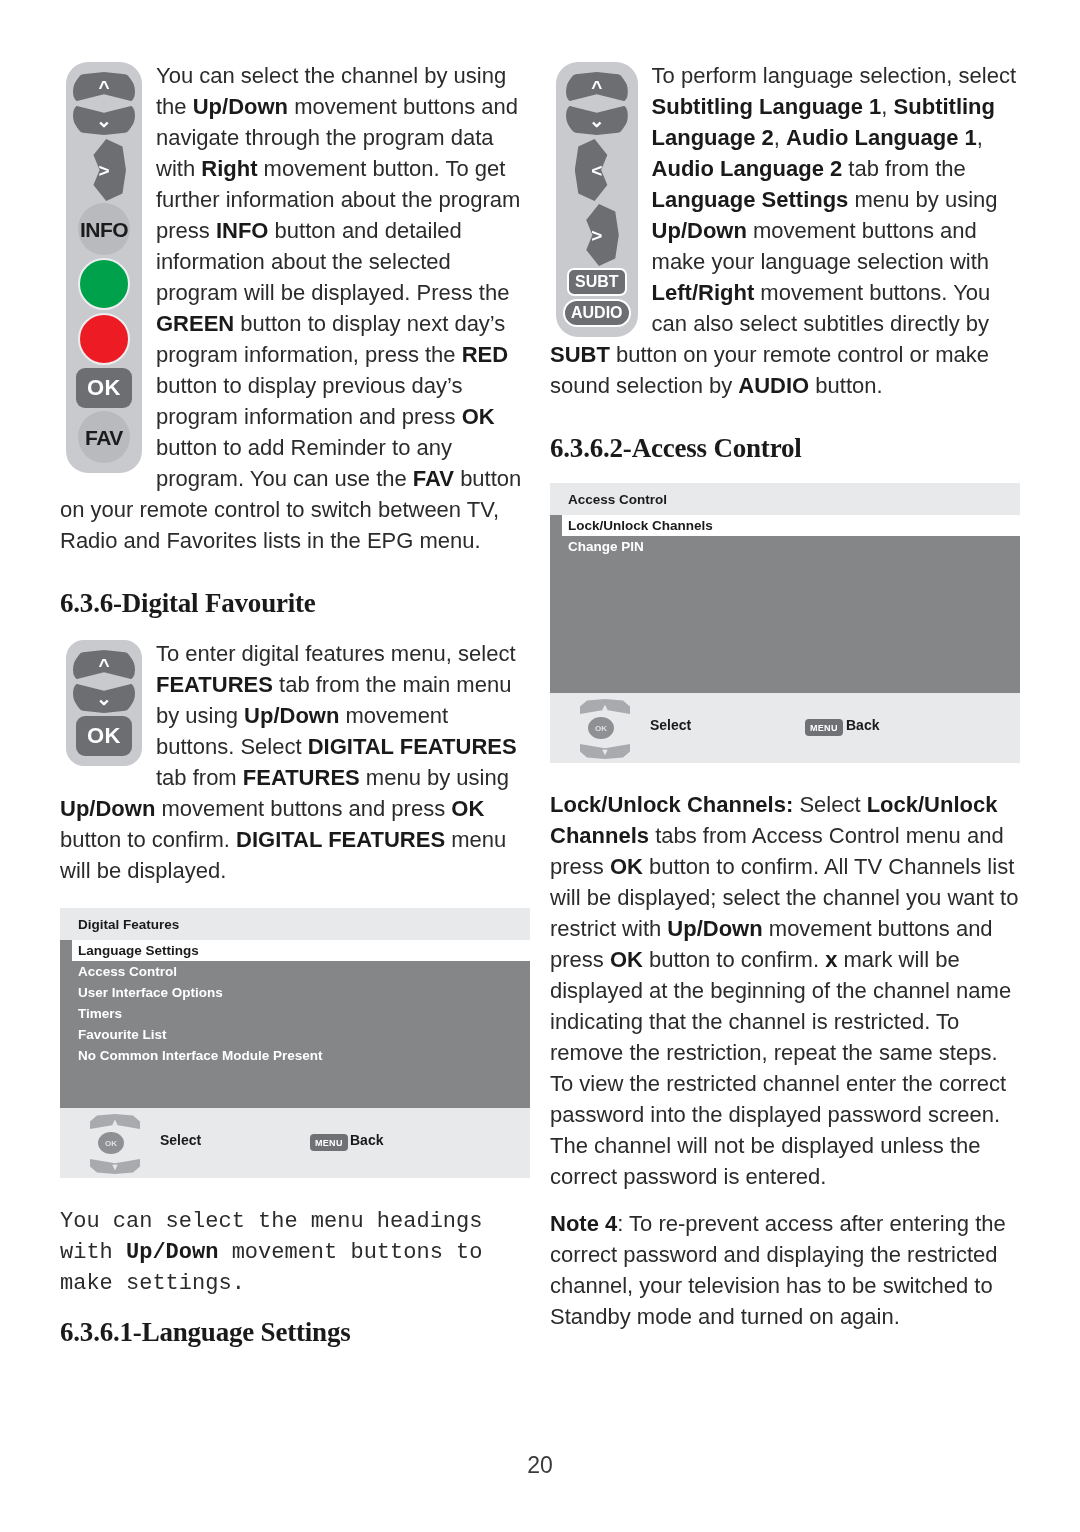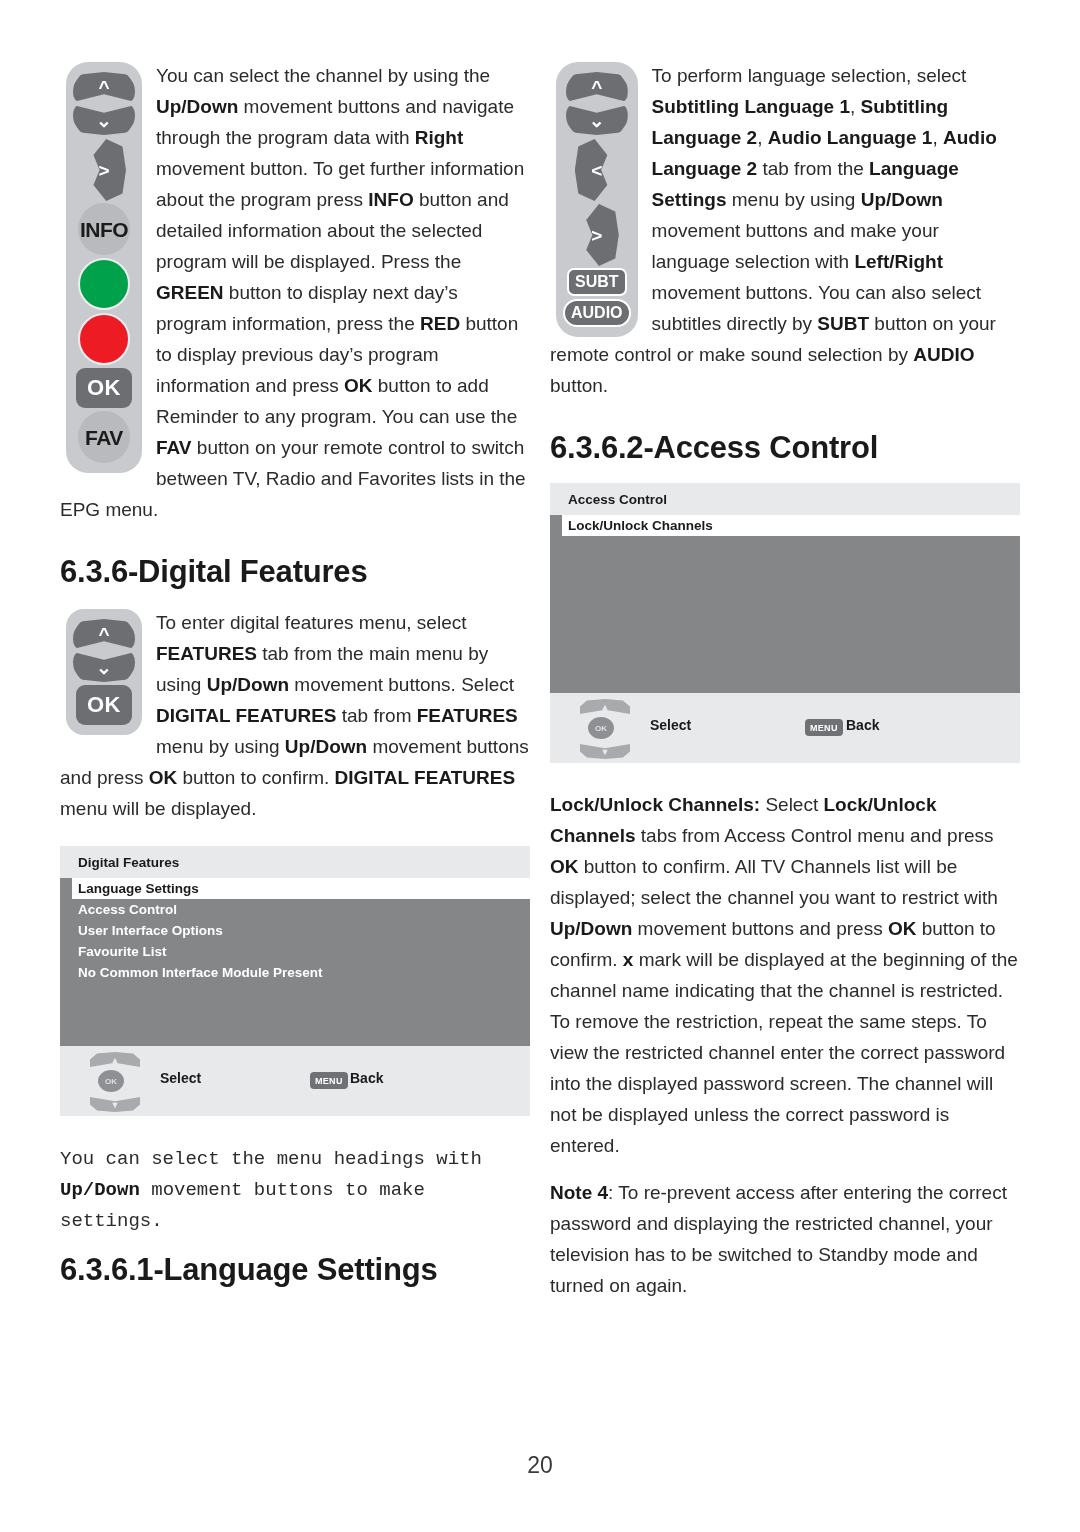--- a/index.html
+++ b/index.html
@@ -11,26 +11,26 @@
     color:#231f20;
     position:relative;
     overflow:hidden;
   }
   .page { position:absolute; inset:0; }
 
   .col { position:absolute; top:60px; width:470px; }
   .col-left  { left:60px; }
   .col-right { left:550px; }
 
-  p.body { font-size:19px; line-height:31px; margin:0 0 16px 0; color:#2b2b2b; }
+  p.body { font-size:22px; line-height:31px; margin:0 0 16px 0; color:#2b2b2b; }
   p.body b, .bold { font-weight:bold; color:#1a1a1a; }
 
   h2.heading {
-    font-size:31px; line-height:34px; font-weight:bold;
-    margin:14px 0 18px 0; color:#1a1a1a; letter-spacing:-0.2px;
+    font-size:27px; line-height:34px; font-weight:bold;
+    margin:14px 0 18px 0; color:#1a1a1a; letter-spacing:-0.2px;font-family:Liberation Serif, serif;
   }
 
   
   .wrap { overflow:hidden; }
   .remote {
     float:left;
     background:#c9cace;
     border-radius:22px;
     padding:10px 7px;
     margin:2px 14px 2px 6px;
@@ -152,21 +152,21 @@
         <div class="btn-ok">
             <span>OK</span>
           </div>
         <div class="btn-round btn-fav">
             <span>FAV</span>
           </div>
       </div>
       <p class="body"><span>You can select the channel by using the </span><b>Up/Down</b><span> movement buttons and navigate through the program data with </span><b>Right</b><span> movement button. To get further information about the program press </span><b>INFO</b><span> button and detailed information about the selected program will be displayed. Press the </span><b>GREEN</b><span> button to display next day’s program information, press the </span><b>RED</b><span> button to display previous day’s program information and press </span><b>OK</b><span>  button to add Reminder to any program. You can use the </span><b>FAV</b><span> button on your remote control to switch between TV, Radio and Favorites lists in the EPG menu.</span></p>
     </div>
 
-    <h2 class="heading">6.3.6-Digital Features</h2>
+    <h2 class="heading">6.3.6-Digital Favourite</h2>
 
     <div class="wrap">
       <div class="remote small">
         <div class="arrow-holder">
           <div class="btn-up">
               <span class="chev">^</span>
             </div>
         </div>
         <div class="arrow-holder">
           <div class="btn-down">
@@ -179,20 +179,21 @@
       </div>
       <p class="body"><span>To enter digital features menu, select </span><b>FEATURES</b><span> tab from the main menu by using </span><b>Up/Down</b><span> movement buttons. Select </span><b>DIGITAL FEATURES</b><span> tab from </span><b>FEATURES</b><span> menu by using </span><b>Up/Down</b><span> movement buttons and press </span><b>OK</b><span> button to confirm. </span><b>DIGITAL FEATURES</b><span> menu will be displayed.</span></p>
     </div>
 
     <div class="tvshot" style="margin-top:6px;">
       <div class="title">Digital Features</div>
       <div class="list" style="height:168px;">
           <div class="row sel">Language Settings</div>
           <div class="row">Access Control</div>
           <div class="row">User Interface Options</div>
+          <div class="row">Timers</div>
           <div class="row">Favourite List</div>
           <div class="row">No Common Interface Module Present</div>
         </div>
       <div class="footer">
         <div class="foot-nav">
           <div class="foot-arrow up">▲</div>
           <div class="foot-ok">
               <span>OK</span>
             </div>
           <div class="foot-arrow dn">▼</div>
@@ -243,20 +244,21 @@
       <p class="body"><span>To perform language selection, select </span><b>Subtitling Language 1</b><span>, </span><b>Subtitling Language 2</b><span>, </span><b>Audio Language 1</b><span>, </span><b>Audio Language 2</b><span> tab from the </span><b>Language Settings</b><span> menu by using </span><b>Up/Down</b><span> movement buttons and make your language selection with </span><b>Left/Right</b><span> movement buttons. You can also select subtitles directly by </span><b>SUBT</b><span> button on your remote control or make sound selection by </span><b>AUDIO</b><span> button.</span></p>
     </div>
 
     <h2 class="heading">6.3.6.2-Access Control</h2>
 
 
     <div class="tvshot" style="margin-top:8px;">
       <div class="title">Access Control</div>
       <div class="list" style="height:178px;">
           <div class="row sel">Lock/Unlock Channels</div>
+          <div class="row">Change PIN</div>
         </div>
       <div class="footer">
         <div class="foot-nav">
           <div class="foot-arrow up">▲</div>
           <div class="foot-ok">
               <span>OK</span>
             </div>
           <div class="foot-arrow dn">▼</div>
         </div>
         <div class="foot-label" style="left:100px;">Select</div>

